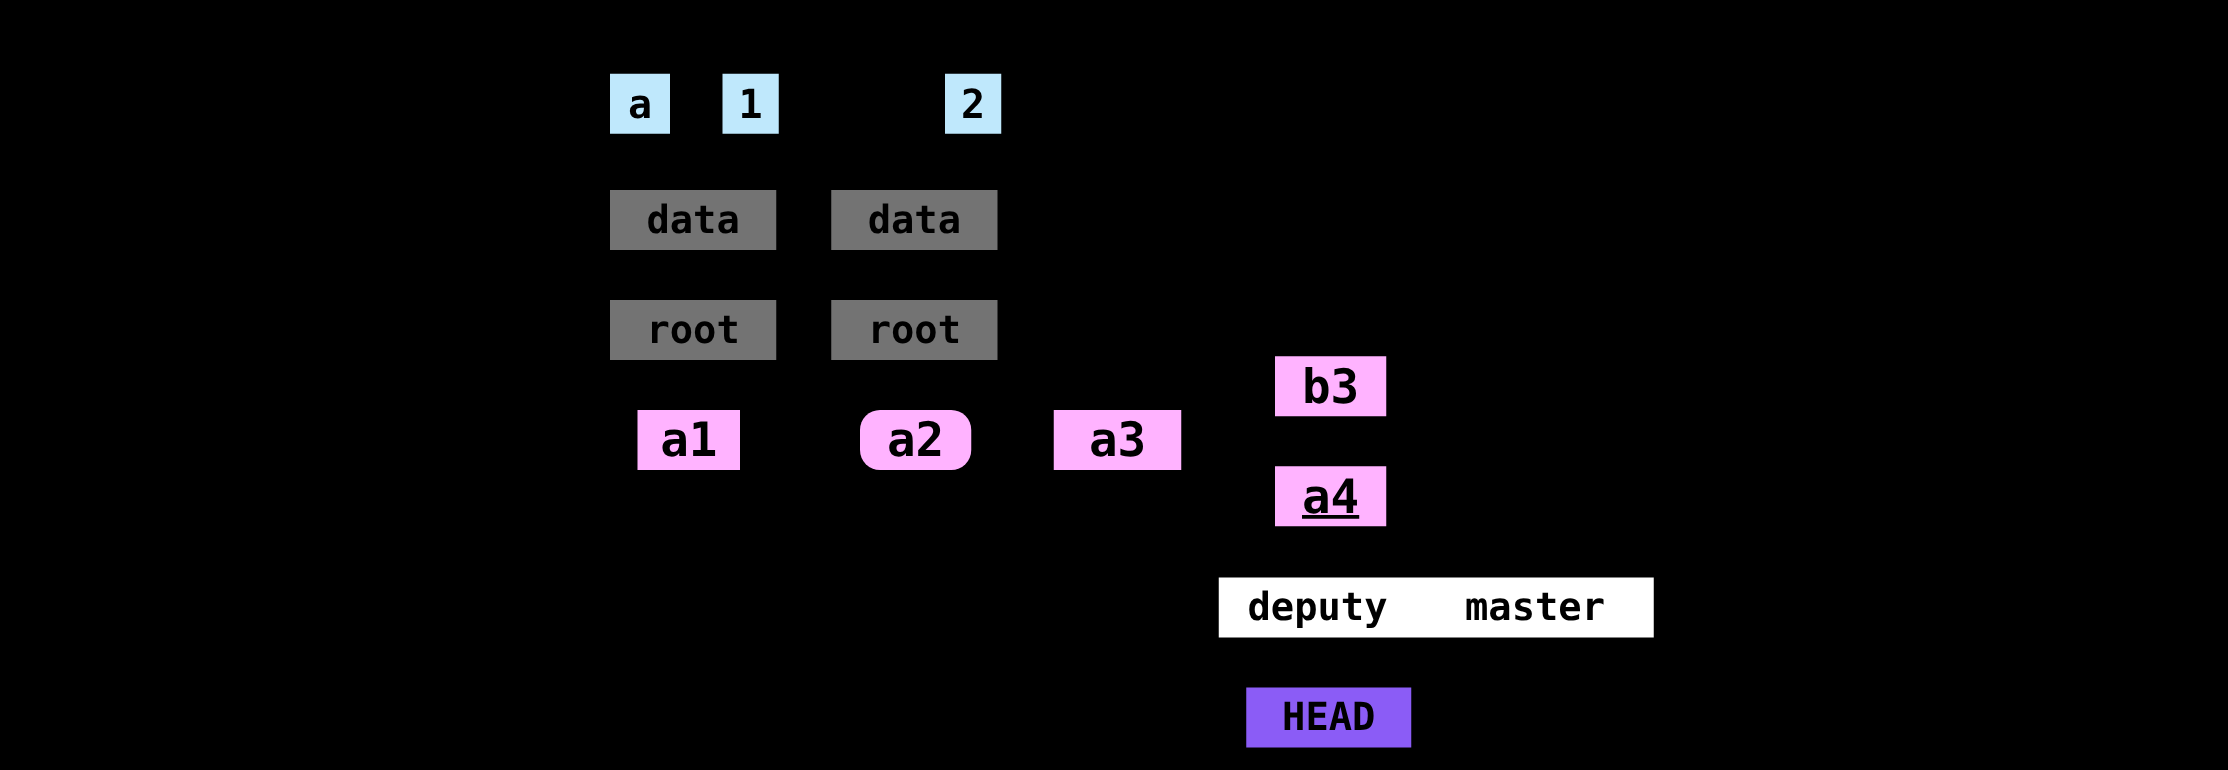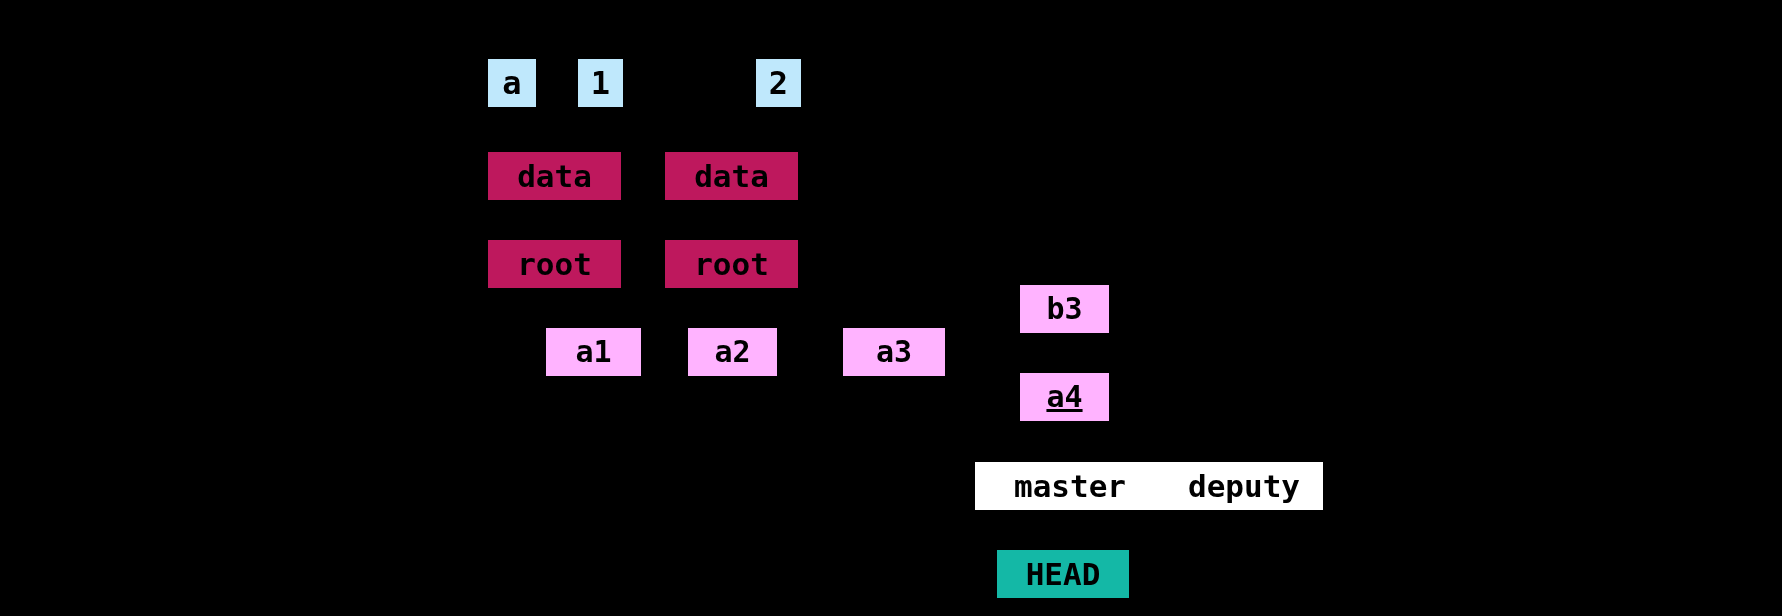--- a/index.html
+++ b/index.html
@@ -28,29 +28,29 @@
     color: #000000;
     line-height: 1;
     white-space: pre;
     letter-spacing: 0px;
   }
   .node.blob {
     background: #bfe8fc;
     font-size: 32px;
   }
   .node.tree {
-    background: #be185d;
+    background: #737373;
     font-size: 31px;
   }
   .node.commit {
     background: #ffb3ff;
-    font-size: 30px;
+    font-size: 38px;
   }
   .node.ref {
-    background: #14b8a6;
+    background: #8b5cf6;
     font-size: 31px;
   }
   .ref-row {
     position: absolute;
     background: #ffffff;
     display: flex;
     align-items: center;
     box-sizing: border-box;
   }
   .ref-cell {
@@ -91,24 +91,24 @@
       <div class="edge" style="left: 1149px; top: 485px; width: 123.045px; height: 2px; transform-origin: 0px 50%; transform: rotate(134.341deg);"></div>
     </div>
   <div id="node-layer">
       <div class="node blob" style="left: 488px; top: 59px; width: 48px; height: 48px;">a</div>
       <div class="node blob" style="left: 578px; top: 59px; width: 45px; height: 48px;">1</div>
       <div class="node blob" style="left: 756px; top: 59px; width: 45px; height: 48px;">2</div>
       <div class="node tree" style="left: 488px; top: 152px; width: 133px; height: 48px;">data</div>
       <div class="node tree" style="left: 665px; top: 152px; width: 133px; height: 48px;">data</div>
       <div class="node tree" style="left: 488px; top: 240px; width: 133px; height: 48px;">root</div>
       <div class="node tree" style="left: 665px; top: 240px; width: 133px; height: 48px;">root</div>
-      <div class="node commit" style="left: 510px; top: 328px; width: 95px; height: 48px; margin-left: 36px;">a1</div>
-      <div class="node commit" style="left: 688px; top: 328px; width: 89px; height: 48px;">a2</div>
+      <div class="node commit" style="left: 510px; top: 328px; width: 82px; height: 48px;">a1</div>
+      <div class="node commit" style="left: 688px; top: 328px; width: 89px; height: 48px; border-radius: 16px;">a2</div>
       <div class="node commit" style="left: 843px; top: 328px; width: 102px; height: 48px;">a3</div>
       <div class="node commit" style="left: 1020px; top: 285px; width: 89px; height: 48px;">b3</div>
       <div class="node commit" style="left: 1020px; top: 373px; width: 89px; height: 48px; text-decoration: underline;">a4</div>
       <div class="node ref" style="left: 997px; top: 550px; width: 132px; height: 48px;">HEAD</div>
       <div class="ref-row" style="left: 975px; top: 462px; width: 348px; height: 48px;">
+        <div class="ref-cell" style="width: 158px;">deputy</div>
         <div class="ref-cell" style="width: 190px;">master</div>
-        <div class="ref-cell" style="width: 158px;">deputy</div>
       </div>
     </div>
 </div>
 
 </body></html>

